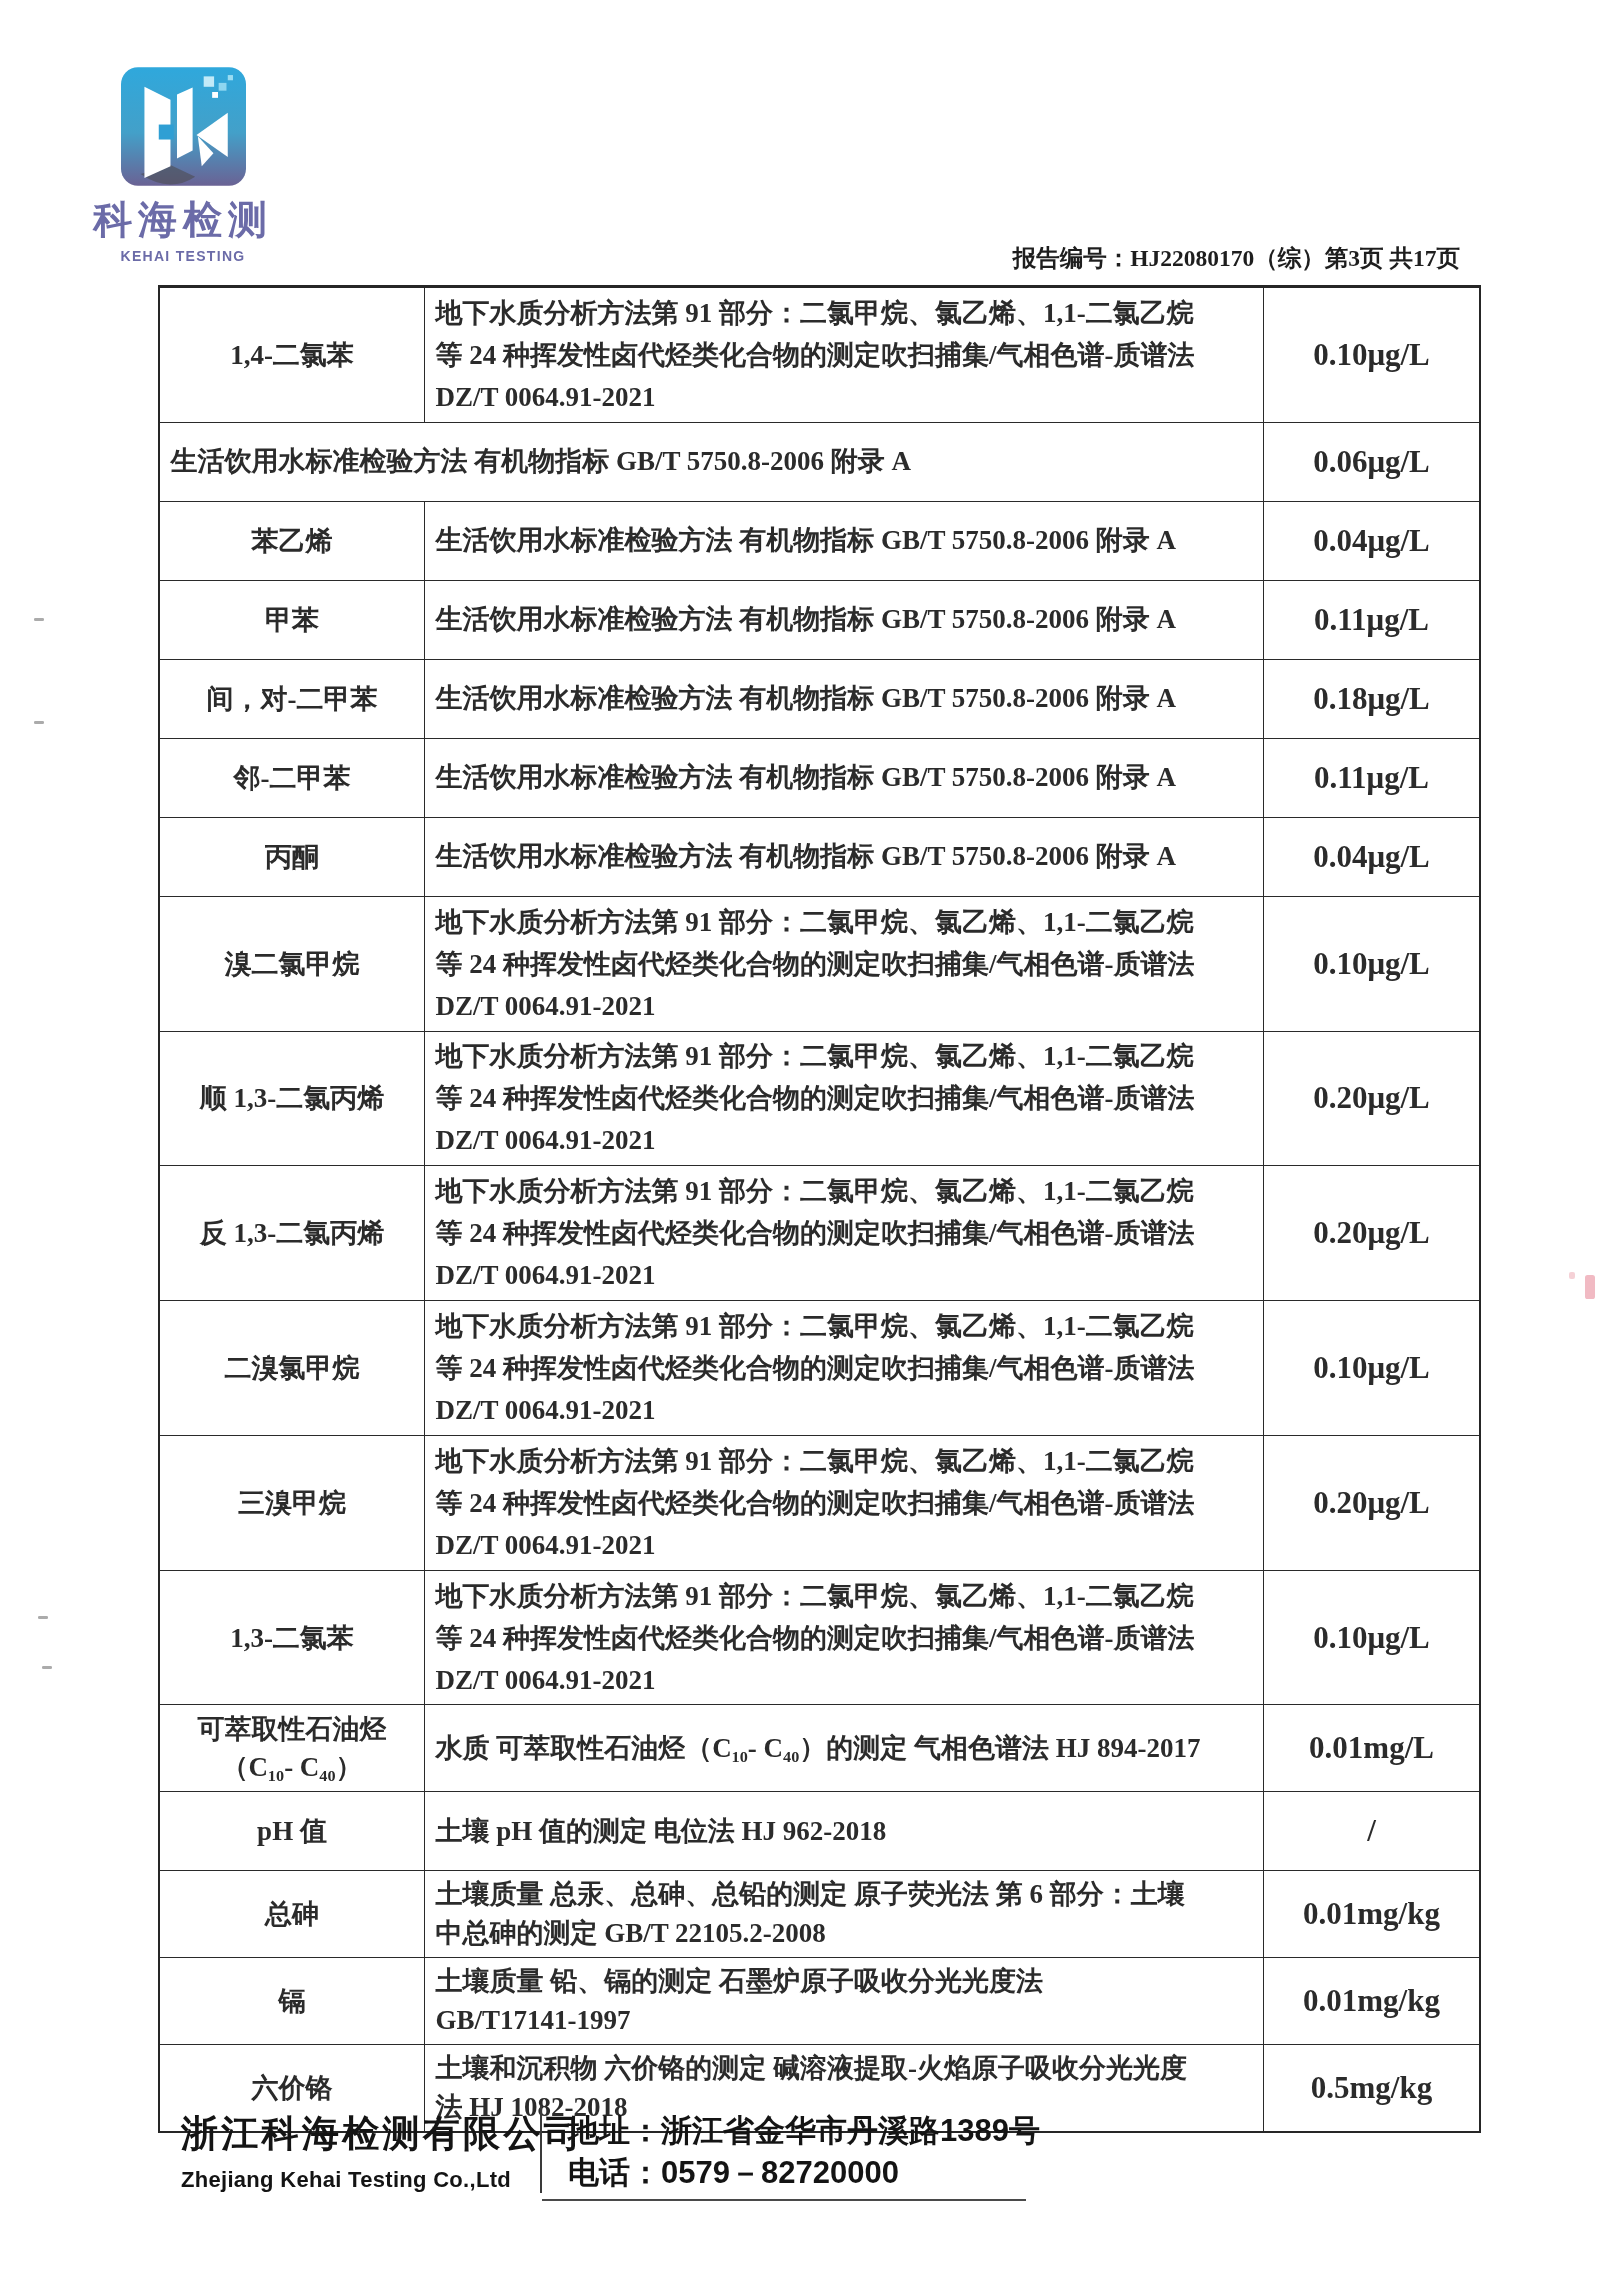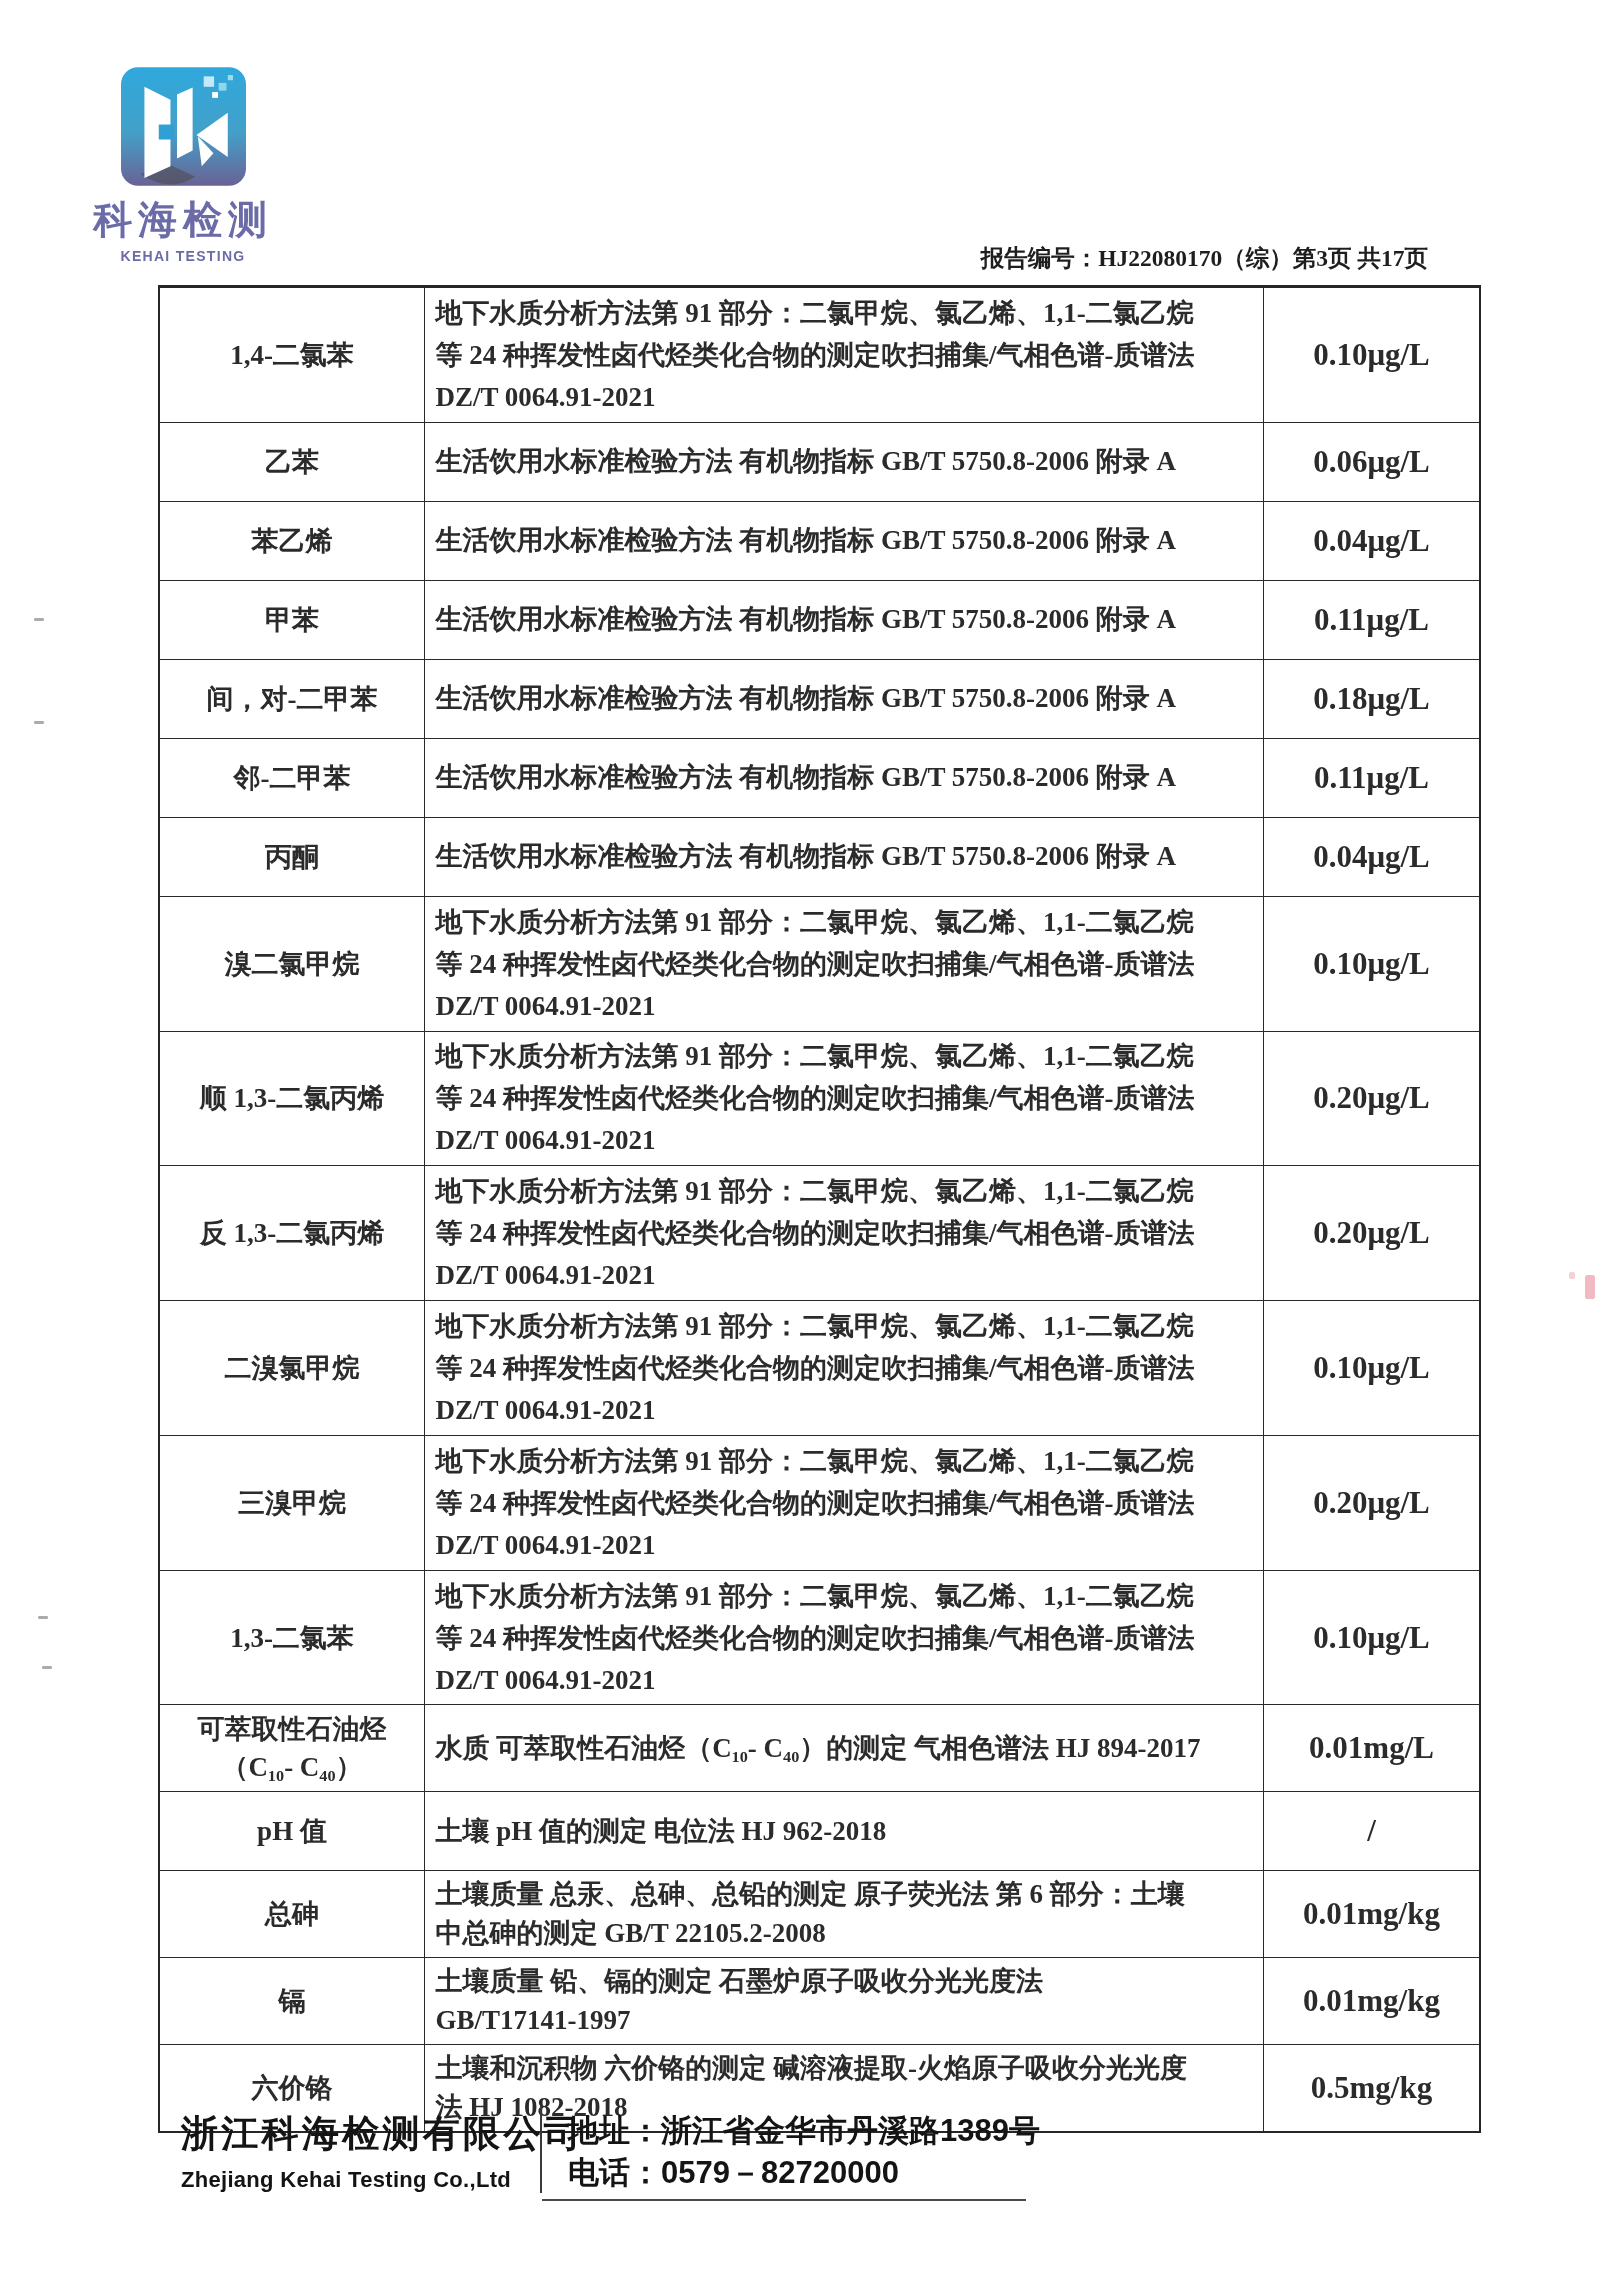--- a/index.html
+++ b/index.html
@@ -14,21 +14,21 @@
     margin-top:6.5px;font-family:"Liberation Sans",sans-serif;
     font-size:39px;font-weight:600;letter-spacing:5.9px;color:#6b6ba8;white-space:nowrap;
   }
   .brand-en{
     margin-top:1.3px;font-family:"Liberation Sans",sans-serif;
     font-size:14px;font-weight:700;letter-spacing:1.3px;color:#6b6ba8;white-space:nowrap;
   }
   
   .report-no{
     position:absolute;top:242px;left:0;width:1428px;text-align:right;
-    font-size:23.5px;font-weight:600;color:#1e1e1e;white-space:nowrap;
+    font-size:23.5px;font-weight:600;color:#1e1e1e;white-space:nowrap;padding-left:32px;
   }
   
   .methods-table{
     position:absolute;left:158px;top:285px;width:1323px;
     border:2px solid #262626;border-top-width:3.3px;box-sizing:border-box;
     font-weight:600;
   }
   .trow{display:flex;border-bottom:1.3px solid #2a2a2a;}
   .trow:last-child{border-bottom:none;}
   .cell{box-sizing:border-box;overflow:hidden;}
@@ -107,23 +107,20 @@
           <div>1,4-二氯苯</div>
         </div>
       <div class="cell method">
           <div>地下水质分析方法第 91 部分：二氯甲烷、氯乙烯、1,1-二氯乙烷</div>
           <div>等 24 种挥发性卤代烃类化合物的测定吹扫捕集/气相色谱-质谱法</div>
           <div>DZ/T 0064.91-2021</div>
         </div>
       <div class="cell limit">0.10μg/L</div>
     </div>
       <div class="trow h1">
-      <div class="cell param">
-          <div>乙苯</div>
-        </div>
       <div class="cell method">
           <div>生活饮用水标准检验方法 有机物指标 GB/T 5750.8-2006 附录 A</div>
         </div>
       <div class="cell limit">0.06μg/L</div>
     </div>
       <div class="trow h1">
       <div class="cell param">
           <div>苯乙烯</div>
         </div>
       <div class="cell method">

